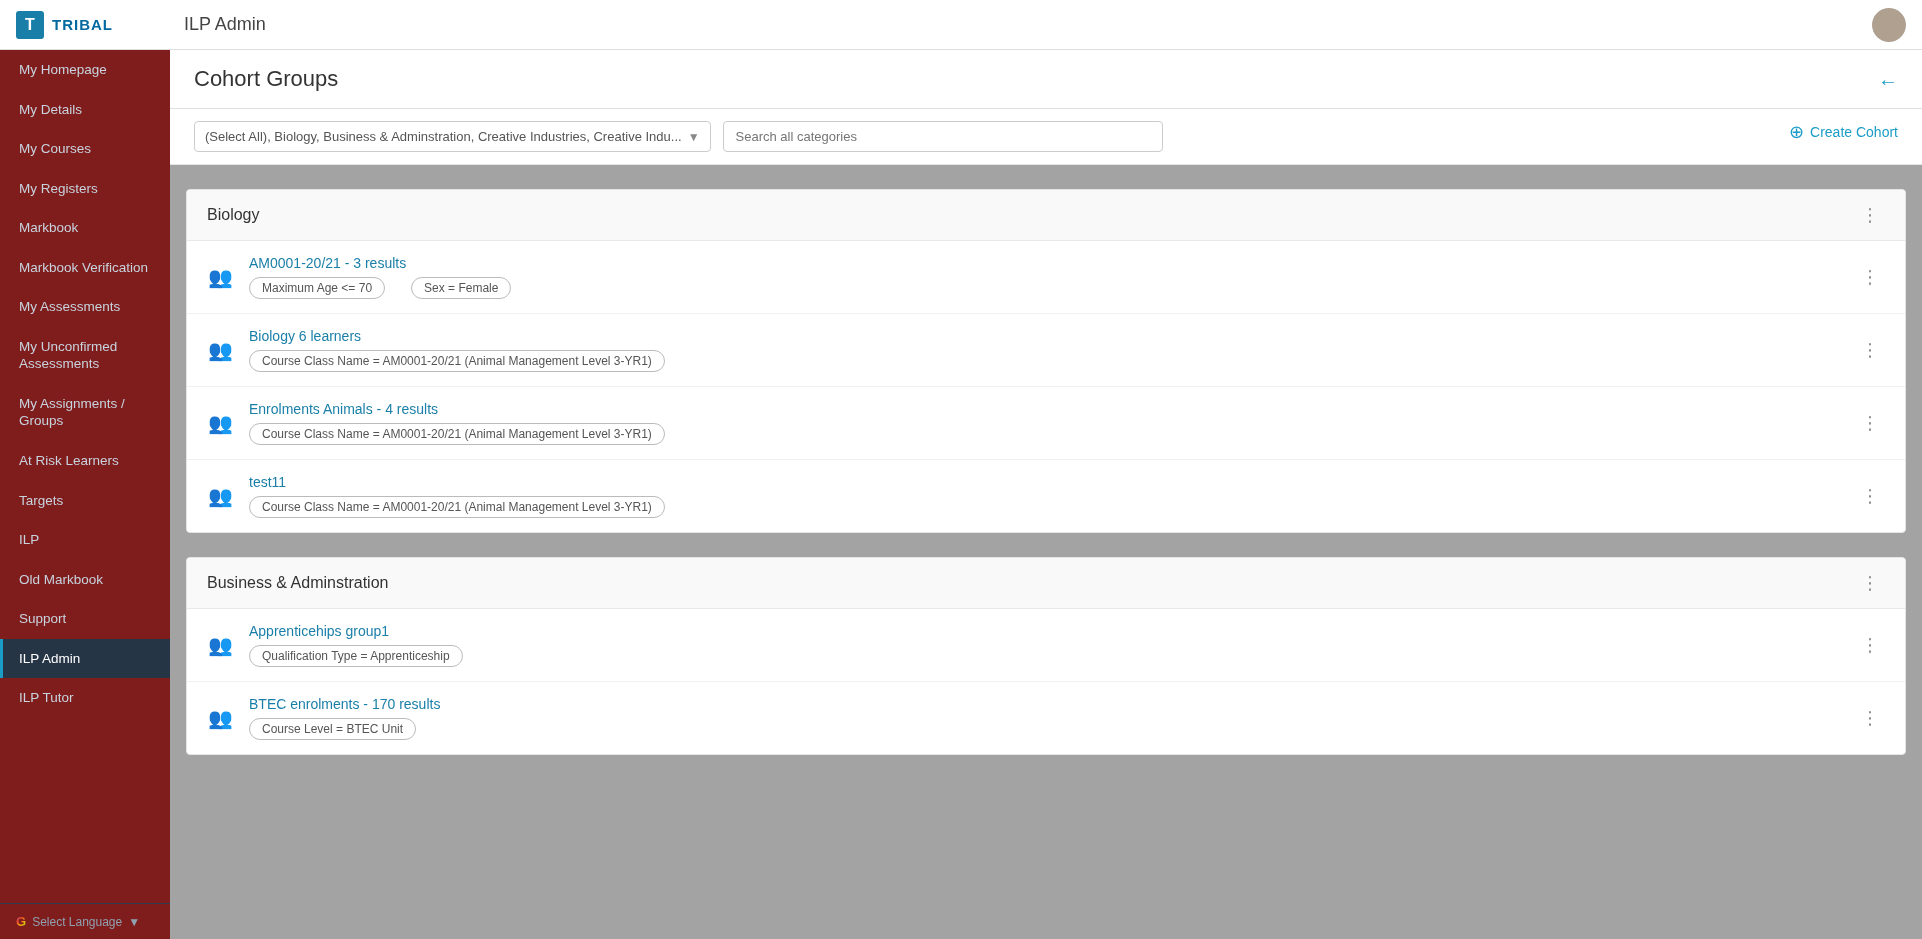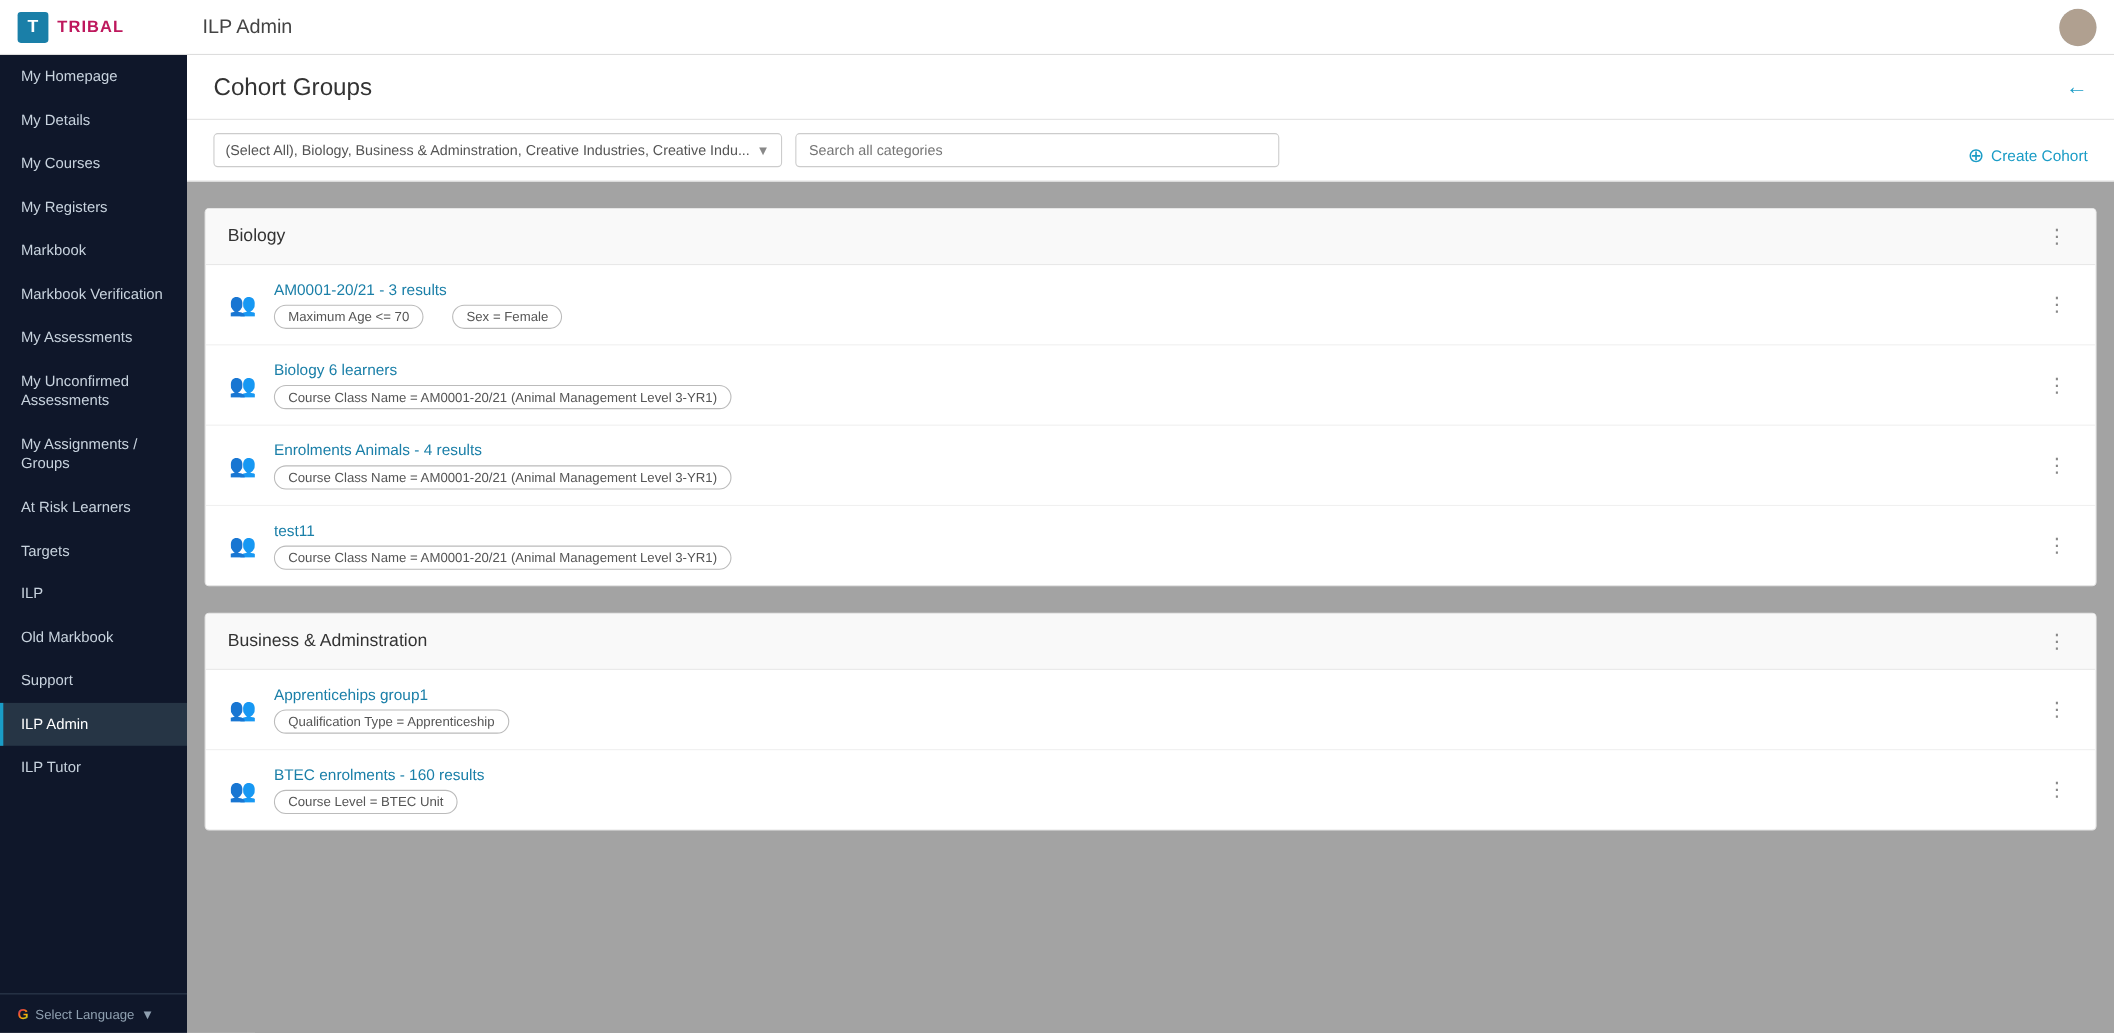--- a/index.html
+++ b/index.html
@@ -11,42 +11,42 @@
       height: 50px; padding: 0 16px; flex-shrink: 0; z-index: 10;
     }
     .top-header .logo-block {
       display: flex; align-items: center; gap: 8px; min-width: 160px;
     }
     .top-header .logo-t {
       background: #1a7fa8; color: #fff; font-weight: bold; font-size: 16px;
       width: 28px; height: 28px; display: flex; align-items: center; justify-content: center; border-radius: 3px;
     }
     .top-header .logo-tribal {
-      font-weight: 600; font-size: 15px; color: #be185d; letter-spacing: 1px;
+      font-weight: 600; font-size: 15px; color: #0369a1; letter-spacing: 1px;
     }
     .top-header .app-title {
       font-size: 18px; color: #444; margin-left: 8px;
     }
     .top-header .spacer { flex: 1; }
     .top-header .avatar {
       width: 34px; height: 34px; border-radius: 50%; background: #ccc;
       overflow: hidden; display: flex; align-items: center; justify-content: center;
     }
     .avatar-circle {
       width: 34px; height: 34px; border-radius: 50%; background: #b0a090;
     }
 
     
     .main-layout {
       display: flex; flex: 1; overflow: hidden;
     }
 
     
     .sidebar {
-      width: 170px; background: #0f172a; color: #cdd5de; flex-shrink: 0;
+      width: 170px; background: #7f1d1d; color: #cdd5de; flex-shrink: 0;
       display: flex; flex-direction: column; overflow-y: auto; overflow-x: hidden;
     }
     .sidebar-item {
       padding: 11px 16px; cursor: pointer; font-size: 13.5px; color: #c8d3de;
       border-left: 3px solid transparent; line-height: 1.3;
     }
     .sidebar-item.active { background: #263545; color: #fff; border-left-color: #1a9cc6; }
     .sidebar-footer {
       margin-top: auto; padding: 10px 16px; border-top: 1px solid #2e3d4f;
       font-size: 12px; color: #8fa0b0; display: flex; align-items: center; gap: 6px;
@@ -69,21 +69,21 @@
     .page-title {
       font-size: 22px; font-weight: 400; color: #333; flex: 1;
     }
     .back-btn {
       background: none; border: none; color: #1a9cc6; font-size: 20px; cursor: pointer;
     }
 
     
     .toolbar {
       background: #fff; padding: 12px 24px; border-bottom: 1px solid #e5e5e5;
-      display: flex; align-items: flex-end; gap: 12px;
+      display: flex; align-items: flex-start; gap: 12px;
     }
     .category-dropdown {
       border: 1px solid #ccc; border-radius: 4px; padding: 7px 10px;
       font-size: 13px; color: #555; background: #fff; cursor: pointer;
       display: flex; align-items: center; gap: 6px; min-width: 420px; max-width: 620px;
     }
     .category-dropdown .dropdown-text { flex: 1; overflow: hidden; text-overflow: ellipsis; white-space: nowrap; }
     .category-dropdown .chevron { color: #888; font-size: 12px; flex-shrink: 0; }
     .search-input {
       border: 1px solid #ccc; border-radius: 4px; padding: 7px 12px;
@@ -262,21 +262,21 @@
           <div class="tags">
             <span class="tag">Qualification Type = Apprenticeship</span>
           </div>
         </div>
         <button class="row-menu-btn">⋮</button>
       </div>
 
       <div class="cohort-row">
         <span class="cohort-icon">👥</span>
         <div class="cohort-info">
-          <a class="cohort-link" href="#">BTEC enrolments - 160 results</a>
+          <a class="cohort-link" href="#">BTEC enrolments - 170 results</a>
           <div class="tags">
             <span class="tag">Course Level = BTEC Unit</span>
           </div>
         </div>
         <button class="row-menu-btn">⋮</button>
       </div>
     </div>
 
   </div>
 </div>

